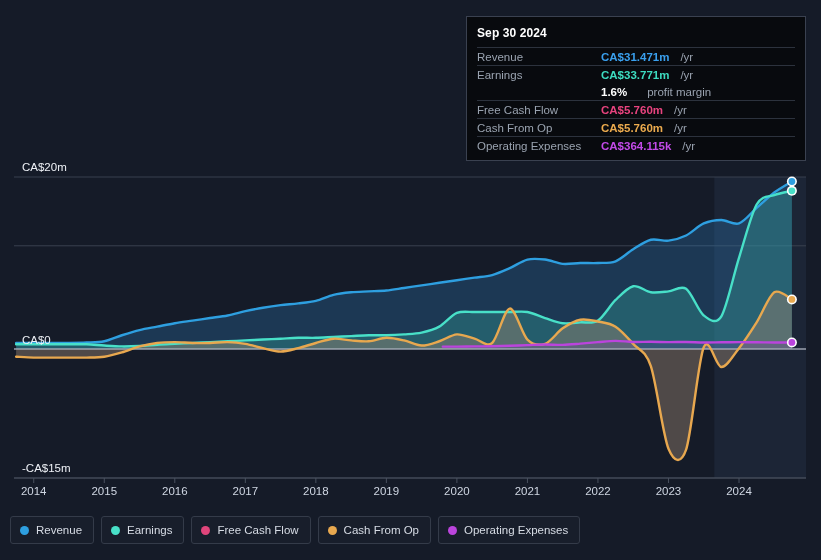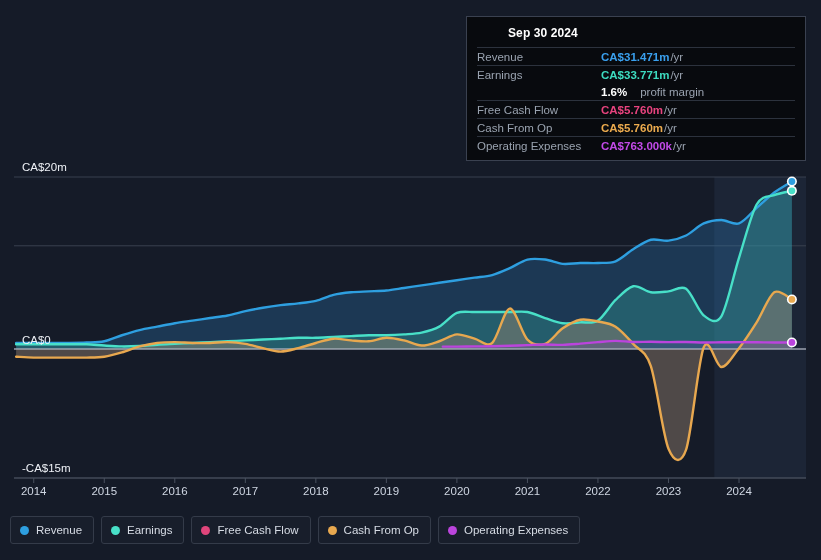--- a/index.html
+++ b/index.html
@@ -46,39 +46,38 @@
     background: #080a0e;
     border: 1px solid #3a4150;
     padding: 8px 10px 6px 10px;
   }
   #tooltip .tt-date {
     color: #ffffff;
     font-size: 12px;
     font-weight: bold;
     padding: 1px 0 7px 0;
     letter-spacing: .1px;
-    margin-left: 31px;
   }
   .tt-row {
     display: flex;
     align-items: baseline;
     border-top: 1px solid #2c323d;
     padding: 3px 0 2px 0;
     font-size: 11.5px;
     min-height: 17px;
   }
   .tt-row.noline { border-top: none; }
   .tt-label {
     color: #9aa3b0;
     width: 124px;
     flex: 0 0 124px;
   }
   .tt-value { font-weight: bold; }
-  .tt-unit { color: #9aa3b0; margin-left: 1px; font-weight: normal; }
-  .tt-margin-lbl { color: #9aa3b0; margin-left: 13px; font-weight: normal; }
+  .tt-unit { color: #9aa3b0; margin-left: 11px; font-weight: normal; }
+  .tt-margin-lbl { color: #9aa3b0; margin-left: 20px; font-weight: normal; }
 
   
   #legend {
     position: absolute;
     left: 10px;
     top: 516px;
     display: flex;
     gap: 7px;
   }
   .legend-item {
@@ -203,21 +202,21 @@
         <div class="tt-row">
           <div class="tt-label">Free Cash Flow</div>
           <div><span class="tt-value" style="color: rgb(232, 67, 126);">CA$5.760m</span><span class="tt-unit">/yr</span></div>
         </div>
         <div class="tt-row">
           <div class="tt-label">Cash From Op</div>
           <div><span class="tt-value" style="color: rgb(236, 171, 78);">CA$5.760m</span><span class="tt-unit">/yr</span></div>
         </div>
         <div class="tt-row">
           <div class="tt-label">Operating Expenses</div>
-          <div><span class="tt-value" style="color: rgb(194, 74, 232);">CA$763.000k</span><span class="tt-unit">/yr</span></div>
+          <div><span class="tt-value" style="color: rgb(194, 74, 232);">CA$364.115k</span><span class="tt-unit">/yr</span></div>
         </div>
       </div>
   </div>
 
   <div id="legend">
       <div class="legend-item">
         <span class="legend-dot" style="background: rgb(46, 159, 224);"></span>
         <span class="legend-text">Revenue</span>
       </div>
       <div class="legend-item">

